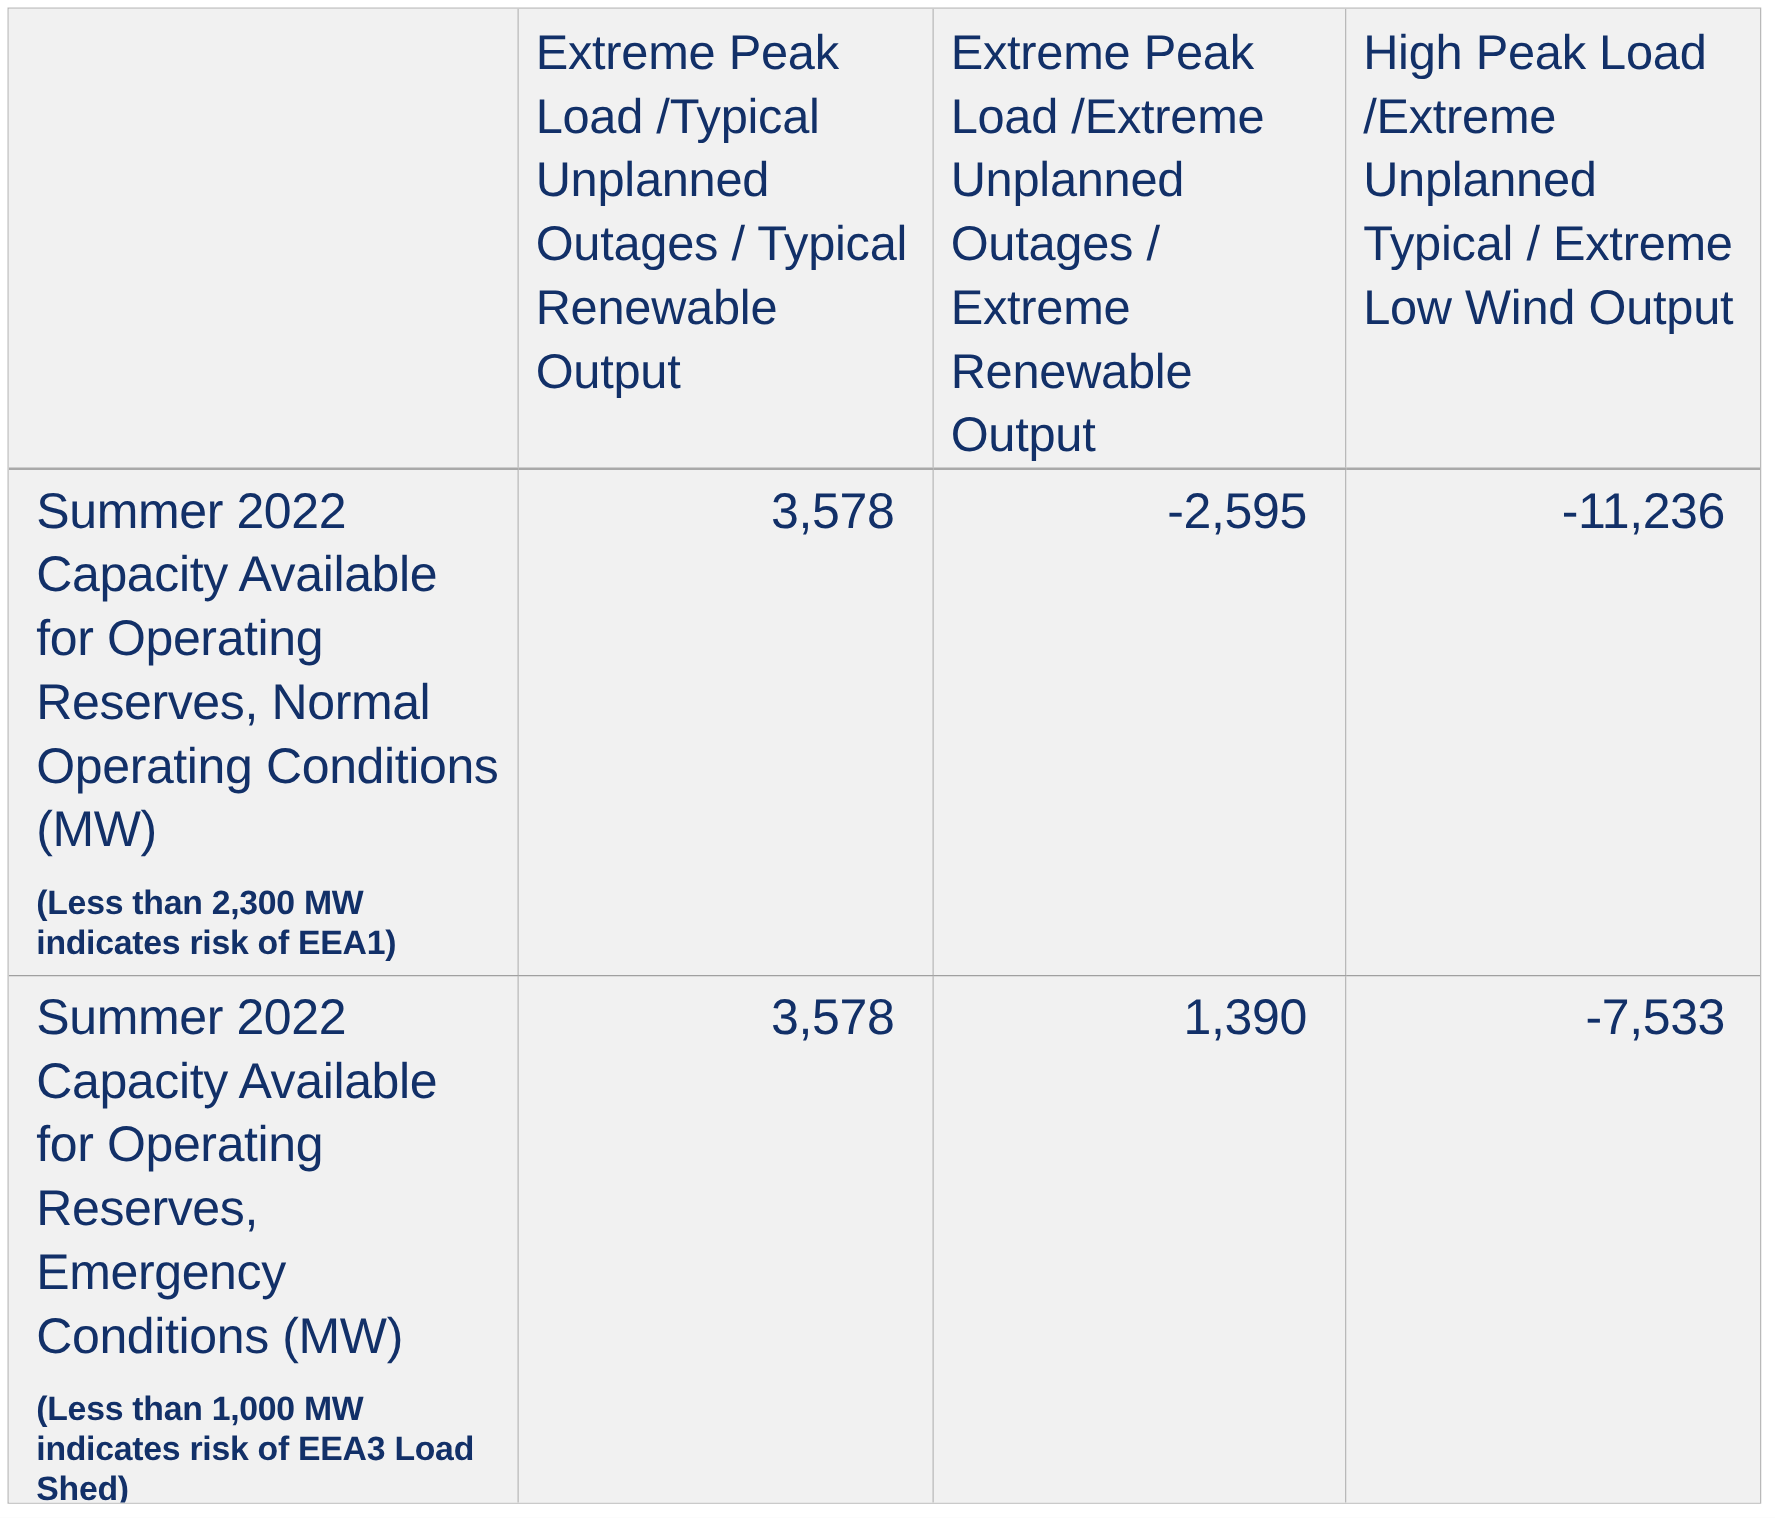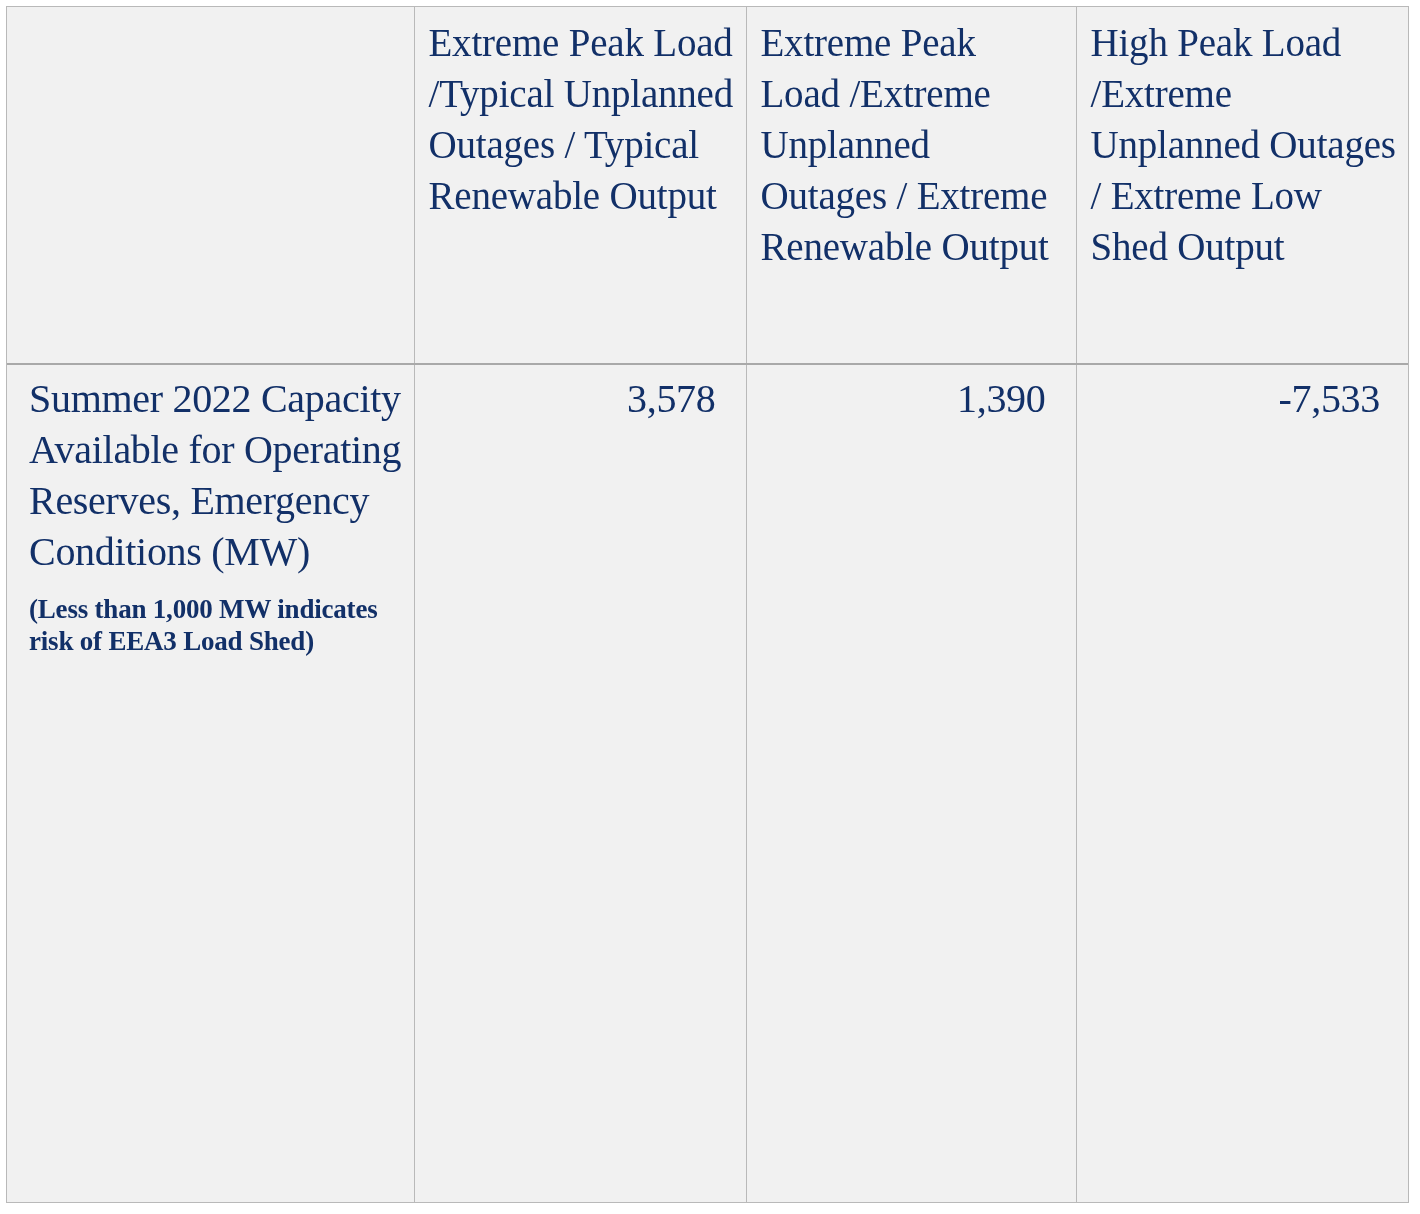--- a/index.html
+++ b/index.html
@@ -17,21 +17,20 @@
   .table-wrap {
     position: absolute;
     left: 6px;
     top: 6px;
     width: 1403px;
     height: 1197px;
     box-sizing: border-box;
     background: #f1f1f1;
     border: 1px solid #b9b9b9;
     overflow: hidden;
-    font-family: Liberation Serif, serif;
   }
 
   table.capacity-table {
     width: 100%;
     height: 100%;
     border-collapse: collapse;
     table-layout: fixed;
     background: #f1f1f1;
   }
 
@@ -113,24 +112,33 @@
       <col class="c-label">
       <col class="c-data1">
       <col class="c-data2">
       <col class="c-data3">
     </colgroup>
     <thead>
       <tr>
         <th class="corner-head"></th>
         <th class="col-head">Extreme Peak Load /Typical Unplanned Outages / Typical Renewable Output</th>
         <th class="col-head">Extreme Peak Load /Extreme Unplanned Outages / Extreme Renewable Output</th>
-        <th class="col-head">High Peak Load /Extreme Unplanned Outages / Extreme Low Shed Output</th>
+        <th class="col-head">High Peak Load /Extreme Unplanned Typical / Extreme Low Wind Output</th>
       </tr>
     </thead>
     <tbody>
+      <tr class="data-row first">
+        <td class="row-label">
+          <span>Summer 2022 Capacity Available for Operating Reserves, Normal Operating Conditions (MW)</span>
+          <span class="label-note">(Less than 2,300 MW indicates risk of EEA1)</span>
+        </td>
+        <td class="value-cell">3,578</td>
+        <td class="value-cell">-2,595</td>
+        <td class="value-cell last-col">-11,236</td>
+      </tr>
       <tr class="data-row last">
         <td class="row-label">
           <span>Summer 2022 Capacity Available for Operating Reserves, Emergency Conditions (MW)</span>
           <span class="label-note">(Less than 1,000 MW indicates risk of EEA3 Load Shed)</span>
         </td>
         <td class="value-cell">3,578</td>
         <td class="value-cell">1,390</td>
         <td class="value-cell last-col">-7,533</td>
       </tr>
     </tbody>

